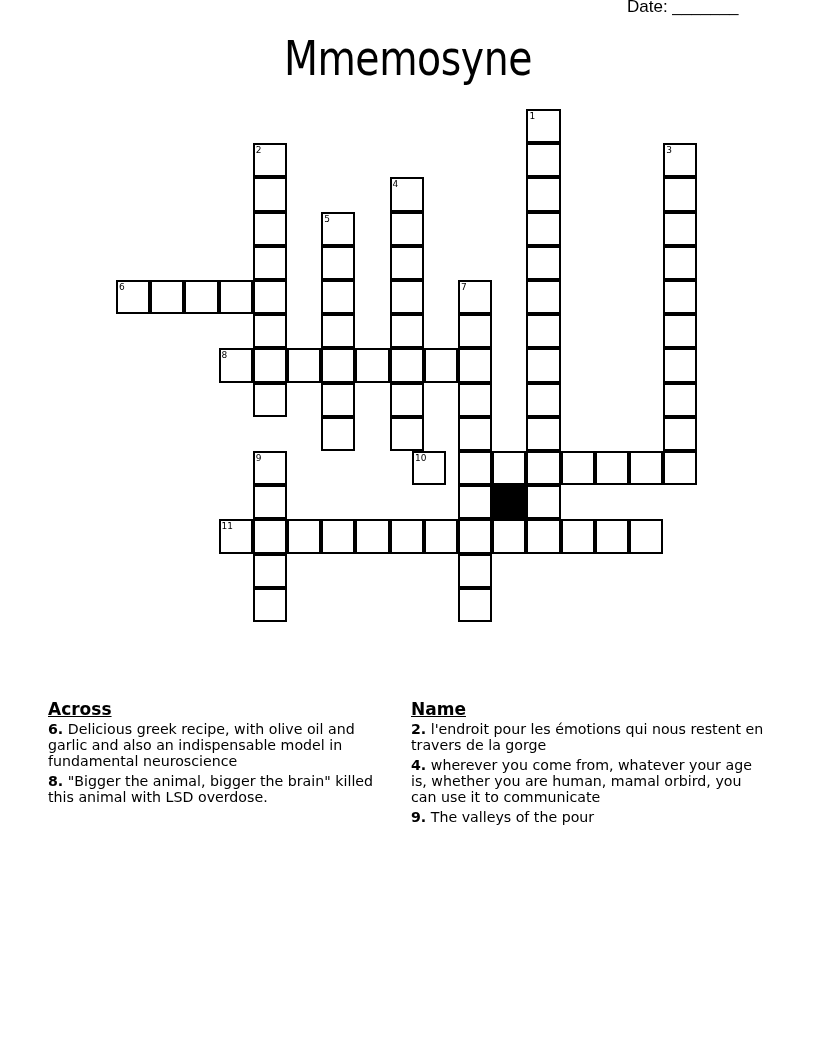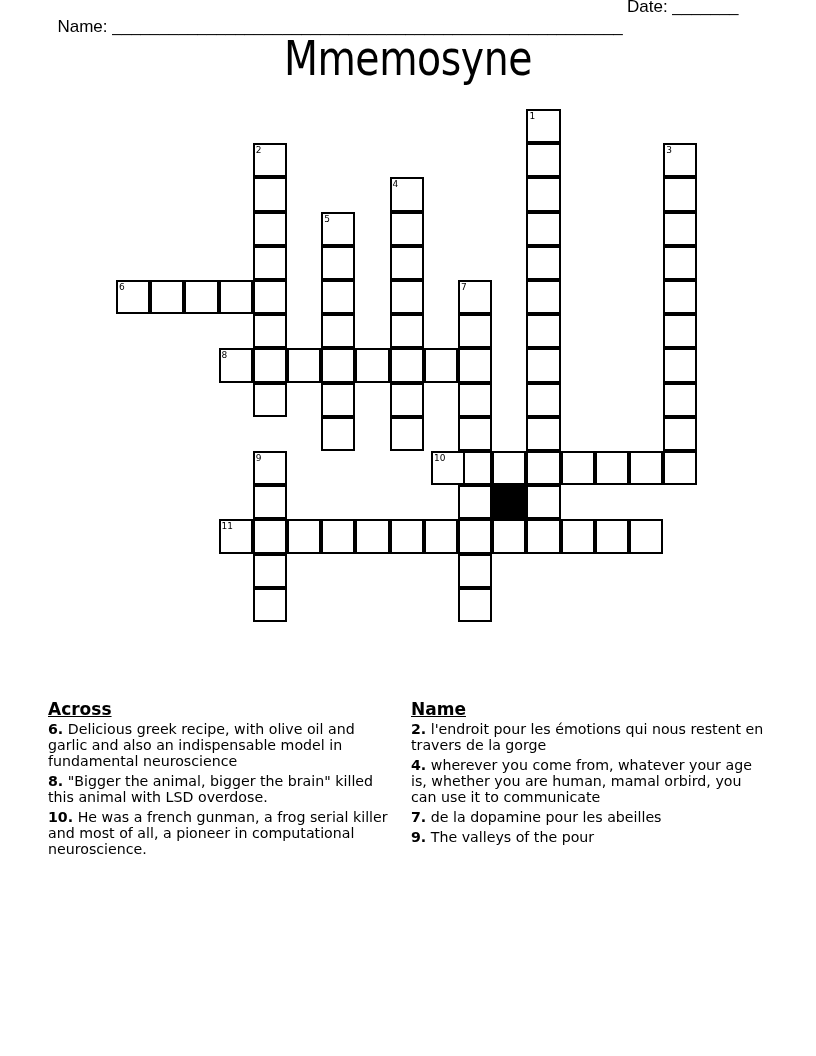--- a/index.html
+++ b/index.html
@@ -15,21 +15,20 @@
   .clues.across { left:48px; width:350px; }
   .clues.down { left:411px; width:360px; }
   .clues h3 { margin:0 0 4px 0; font-size:17px; font-weight:bold; text-decoration:underline; }
   .clue { margin:0 0 4px 0; }
   .clue b { font-weight:bold; }
 </style>
 </head>
 <body>
 
 <div class="header">
-  <span>Name: ______________________________________________________</span>
   <span class="date">Date: _______</span>
 </div>
 
 <div class="title">Mmemosyne</div>
 
 <div class="grid" id="grid">
     <div class="cell" style="left: 409.4px; top: -1px;">
       <span class="num">1</span>
     </div>
     <div class="cell" style="left: 409.4px; top: 33.2px;"></div>
@@ -109,21 +108,21 @@
     <div class="cell" style="left: 170px; top: 238.4px;"></div>
     <div class="cell" style="left: 238.4px; top: 238.4px;"></div>
     <div class="cell" style="left: 306.8px; top: 238.4px;"></div>
     <div class="cell" style="left: 135.8px; top: 341px;">
       <span class="num">9</span>
     </div>
     <div class="cell" style="left: 135.8px; top: 375.2px;"></div>
     <div class="cell" style="left: 135.8px; top: 409.4px;"></div>
     <div class="cell" style="left: 135.8px; top: 443.6px;"></div>
     <div class="cell" style="left: 135.8px; top: 477.8px;"></div>
-    <div class="cell" style="left: 314px; top: 341px;">
+    <div class="cell" style="left: 295px; top: 341px;">
       <span class="num">10</span>
     </div>
     <div class="cell" style="left: 375.2px; top: 341px;"></div>
     <div class="cell" style="left: 443.6px; top: 341px;"></div>
     <div class="cell" style="left: 477.8px; top: 341px;"></div>
     <div class="cell" style="left: 512px; top: 341px;"></div>
     <div class="cell" style="left: 101.6px; top: 409.4px;">
       <span class="num">11</span>
     </div>
     <div class="cell" style="left: 170px; top: 409.4px;"></div>
@@ -135,22 +134,20 @@
     <div class="cell" style="left: 443.6px; top: 409.4px;"></div>
     <div class="cell" style="left: 477.8px; top: 409.4px;"></div>
     <div class="cell" style="left: 512px; top: 409.4px;"></div>
     <div class="cell black" style="left: 375.2px; top: 375.2px;"></div>
   </div>
 
 <div class="clues across">
   <h3>Across</h3>
   <div class="clue"><b>6.</b> <span>Delicious greek recipe, with olive oil and garlic and also an indispensable model in fundamental neuroscience</span></div>
   <div class="clue"><b>8.</b> <span>"Bigger the animal, bigger the brain" killed this animal with LSD overdose.</span></div>
-  <div class="clue"><b>10.</b> <span>He was a french gunman, a frog serial killer and most of all, a pioneer in computational neuroscience.</span></div>
 </div>
 
 <div class="clues down">
   <h3>Name</h3>
   <div class="clue"><b>2.</b> <span>l'endroit pour les émotions qui nous restent en travers de la gorge</span></div>
   <div class="clue"><b>4.</b> <span>wherever you come from, whatever your age is, whether you are human, mamal orbird, you can use it to communicate</span></div>
-  <div class="clue"><b>7.</b> <span>de la dopamine pour les abeilles</span></div>
   <div class="clue"><b>9.</b> <span>The valleys of the pour</span></div>
 </div>
 
 </body></html>

